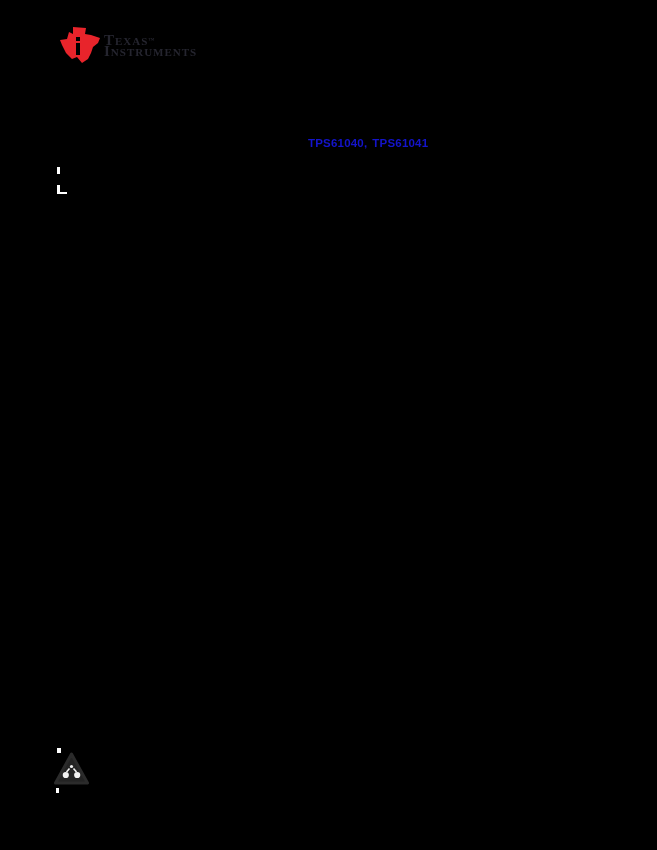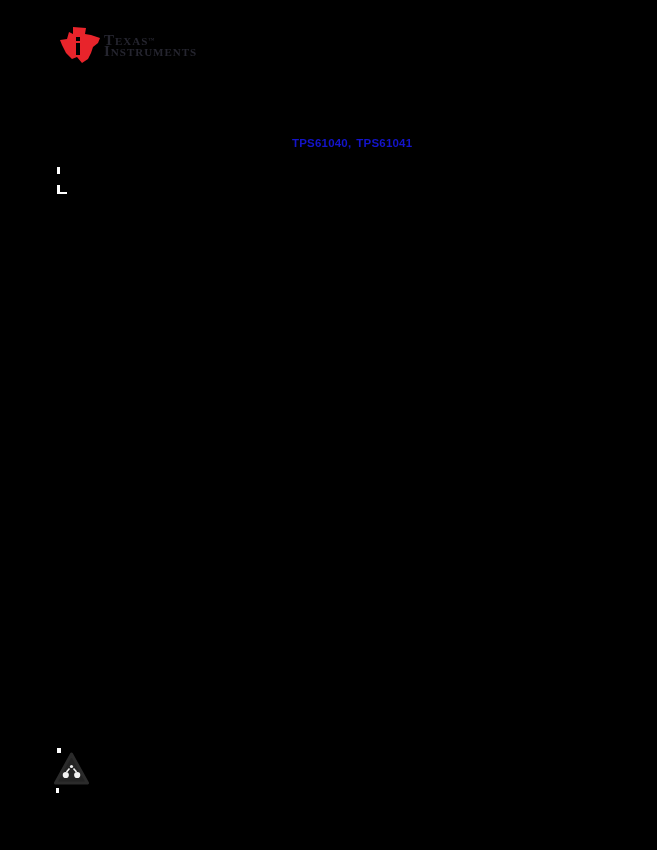--- a/index.html
+++ b/index.html
@@ -34,21 +34,21 @@
   }
   .ti-wordmark .tm {
     font-size: 6px;
     vertical-align: top;
     letter-spacing: 0;
   }
 
   
   .samples-line {
     position: absolute;
-    left: 292px;
+    left: 308px;
     top: 137px;
     display: flex;
     gap: 5px;
     font-size: 11.5px;
     font-weight: bold;
     letter-spacing: 0.2px;
   }
   .samples-line a {
     color: #1414cc;
     text-decoration: none;

